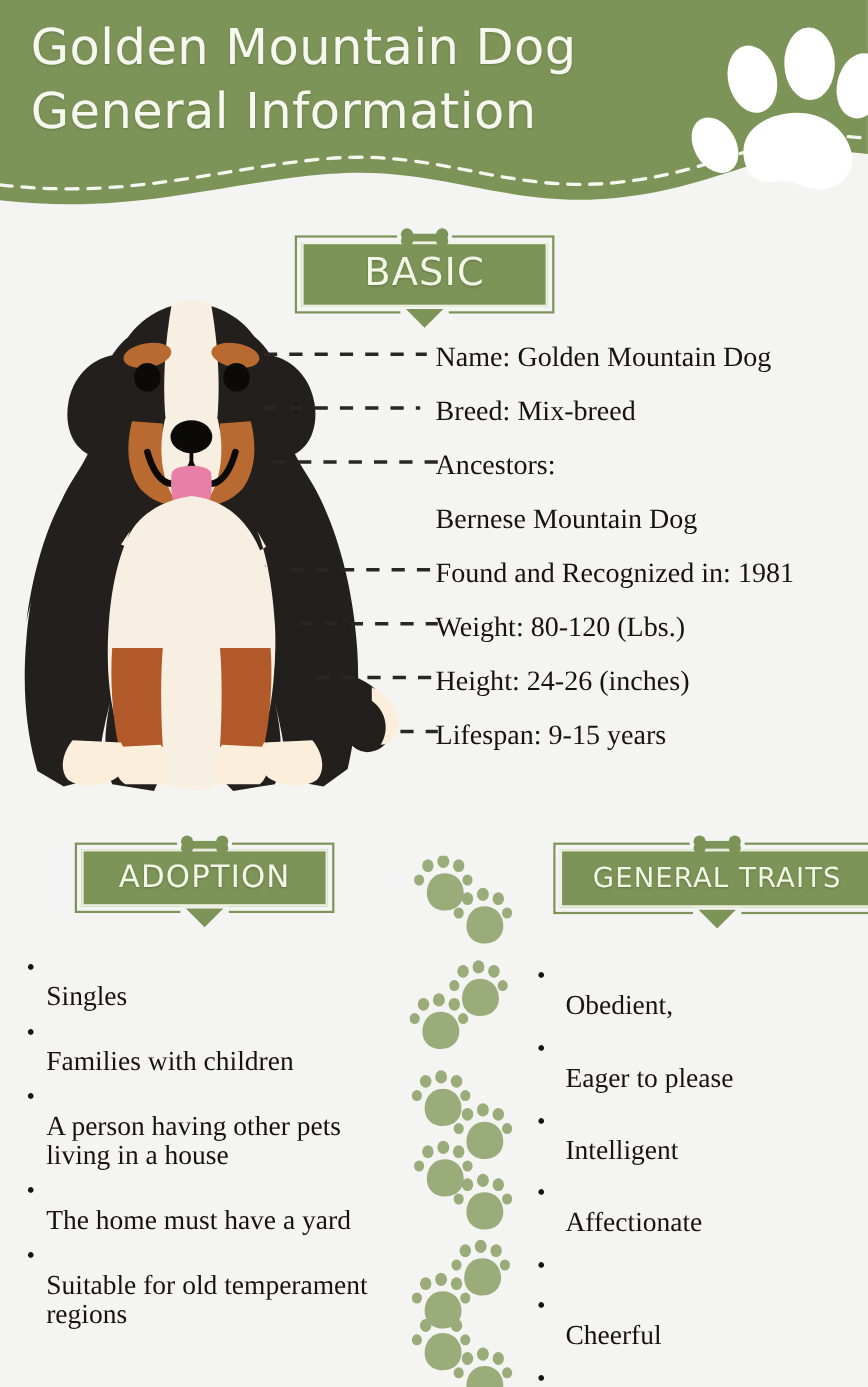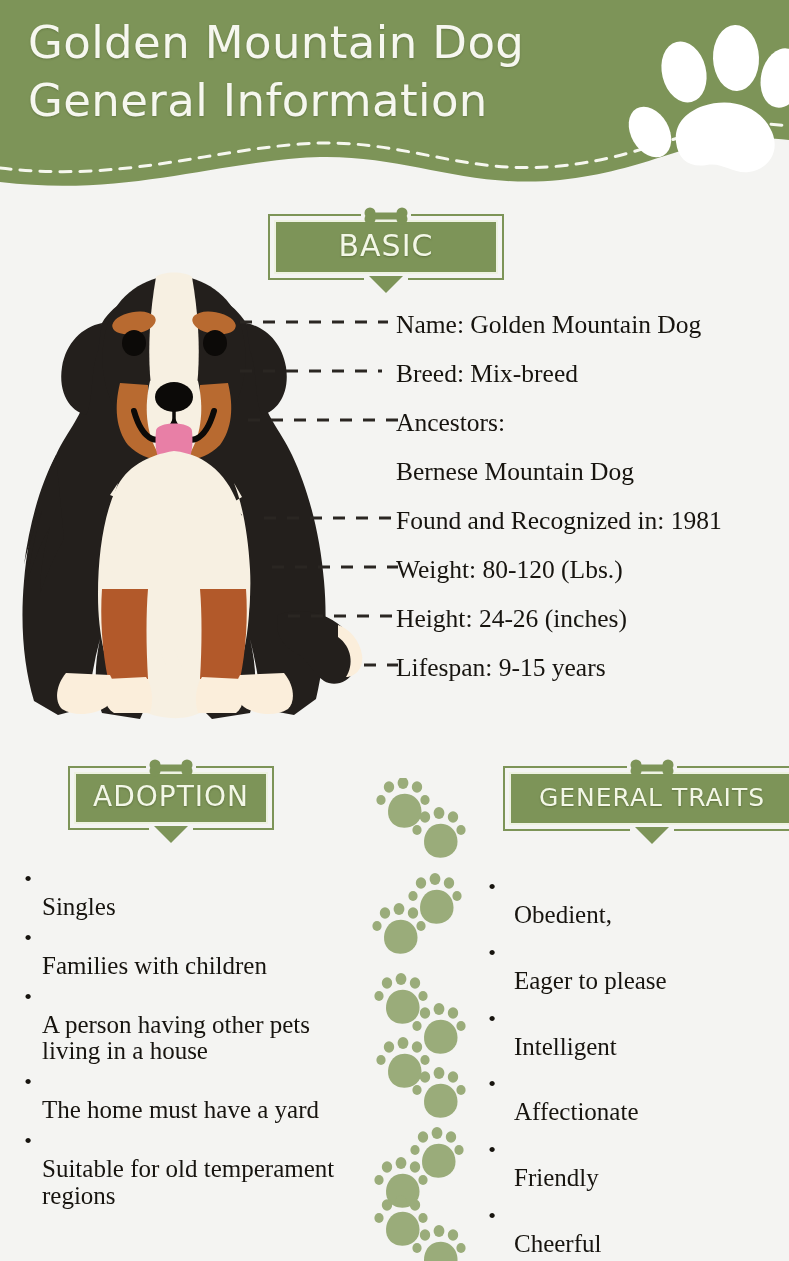--- a/index.html
+++ b/index.html
@@ -63,22 +63,22 @@
   .gap-top {
     position:absolute; left:50%; top:-4px; transform:translateX(-50%);
     width:50px; height:8px; background:#f4f4f2; z-index:2;
   }
   .gap-bottom {
     position:absolute; left:50%; bottom:-4px; transform:translateX(-50%);
     width:44px; height:8px; background:#f4f4f2; z-index:1;
   }
 
   #banner-basic  { top:214px; left:268px; width:236px; }
-  #banner-basic  .banner-inner { font-size:30px; padding:9px 0 11px; }
-  #banner-adopt  { top:766px; left:68px;  width:206px; }
+  #banner-basic  .banner-inner { font-size:35px; padding:9px 0 11px; }
+  #banner-adopt  { top:766px; left:68px;  width:236px; }
   #banner-adopt  .banner-inner { font-size:28px; padding:9px 0 11px; }
   #banner-traits { top:766px; left:503px; width:298px; }
   #banner-traits .banner-inner { font-size:25px; padding:11px 0 13px; }
 
   
   #dog { position:absolute; top:215px; left:-2px; width:380px; height:525px; }
 
   
   #basic-facts {
     position:absolute; top:300px; left:396px; width:400px;
@@ -370,21 +370,20 @@
   <div class="list-item">
     <span class="bullet">•</span>
     <span class="li-text">Intelligent</span>
   </div>
   <div class="list-item">
     <span class="bullet">•</span>
     <span class="li-text">Affectionate</span>
   </div>
   <div class="list-item">
     <span class="bullet">•</span>
-    <span class="li-text">Friendly</span>
   </div>
   <div class="list-item">
     <span class="bullet">•</span>
     <span class="li-text">Cheerful</span>
   </div>
   <div class="list-item">
     <span class="bullet">•</span>
     <span class="li-text">Active</span>
   </div>
 </div>

